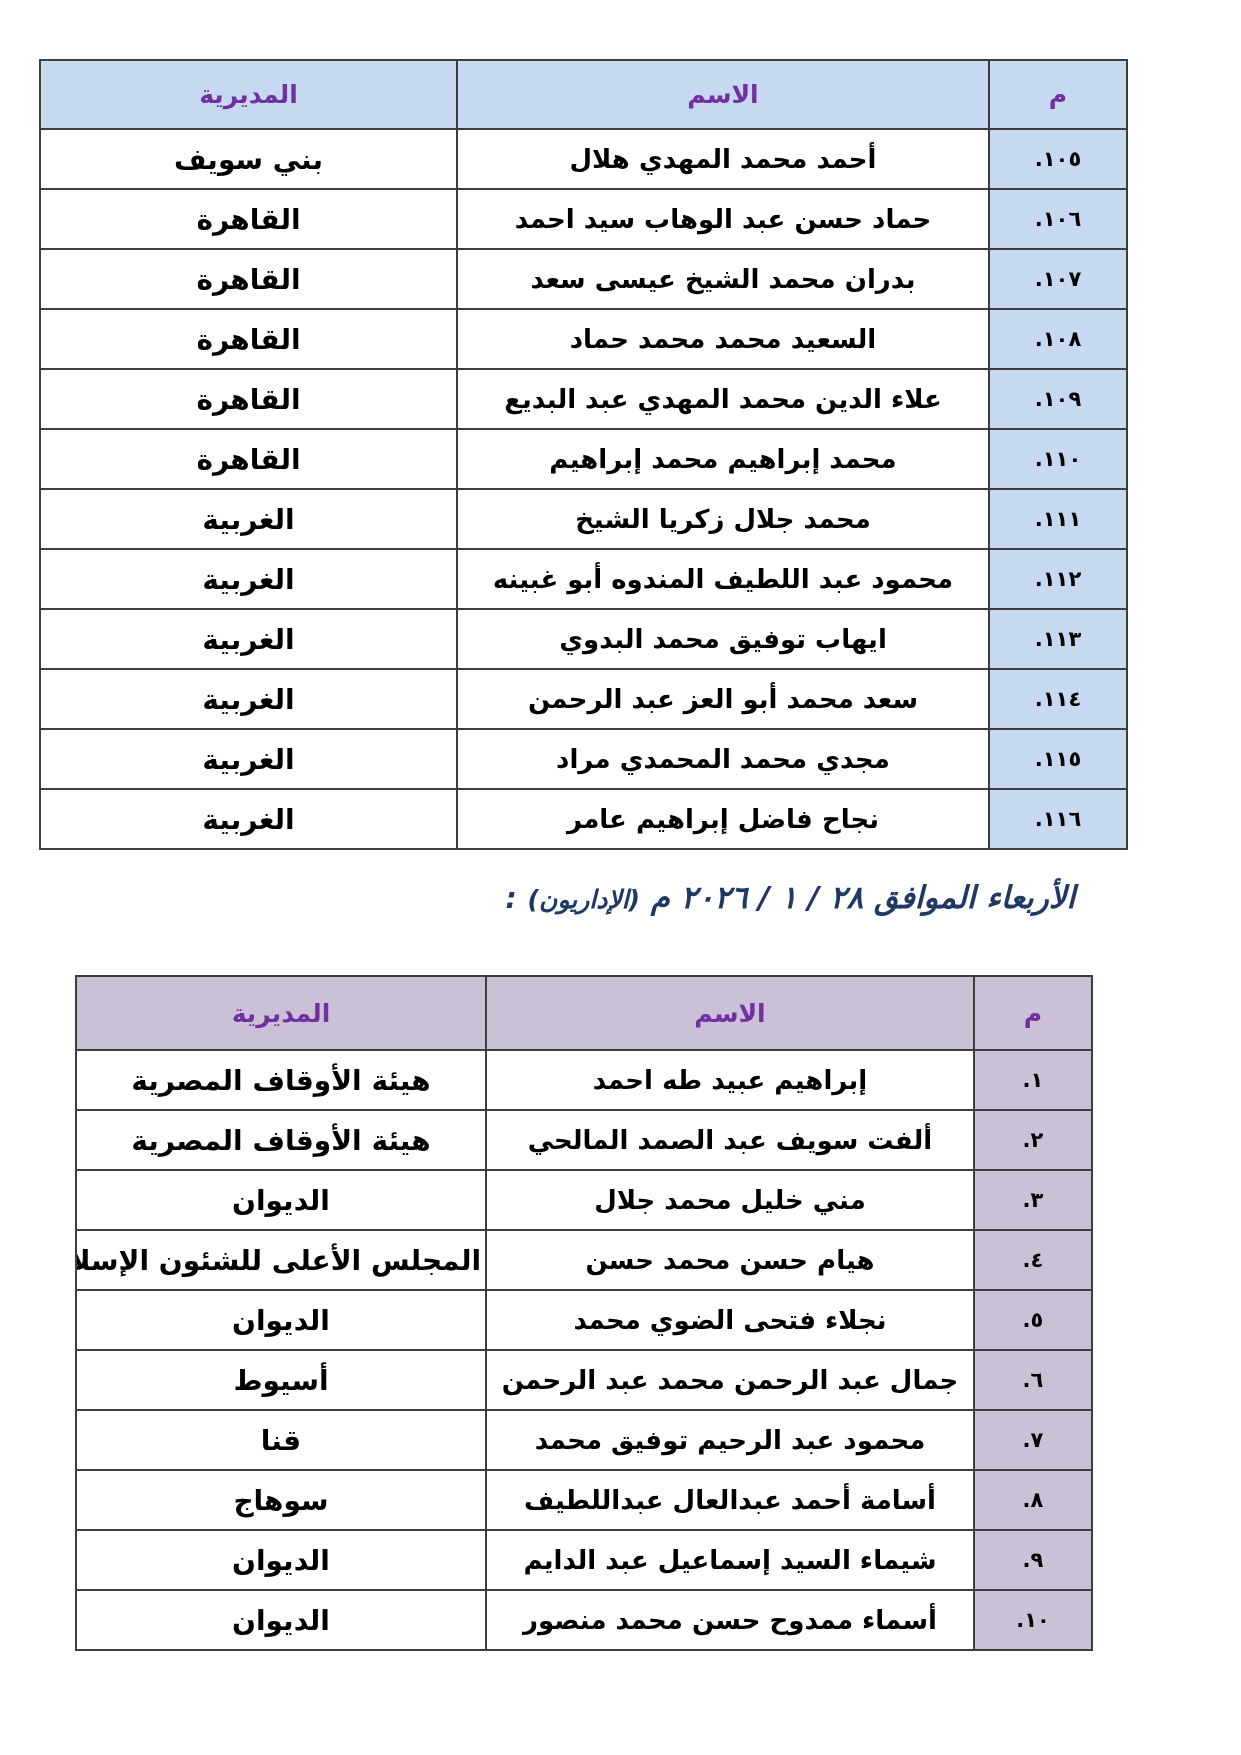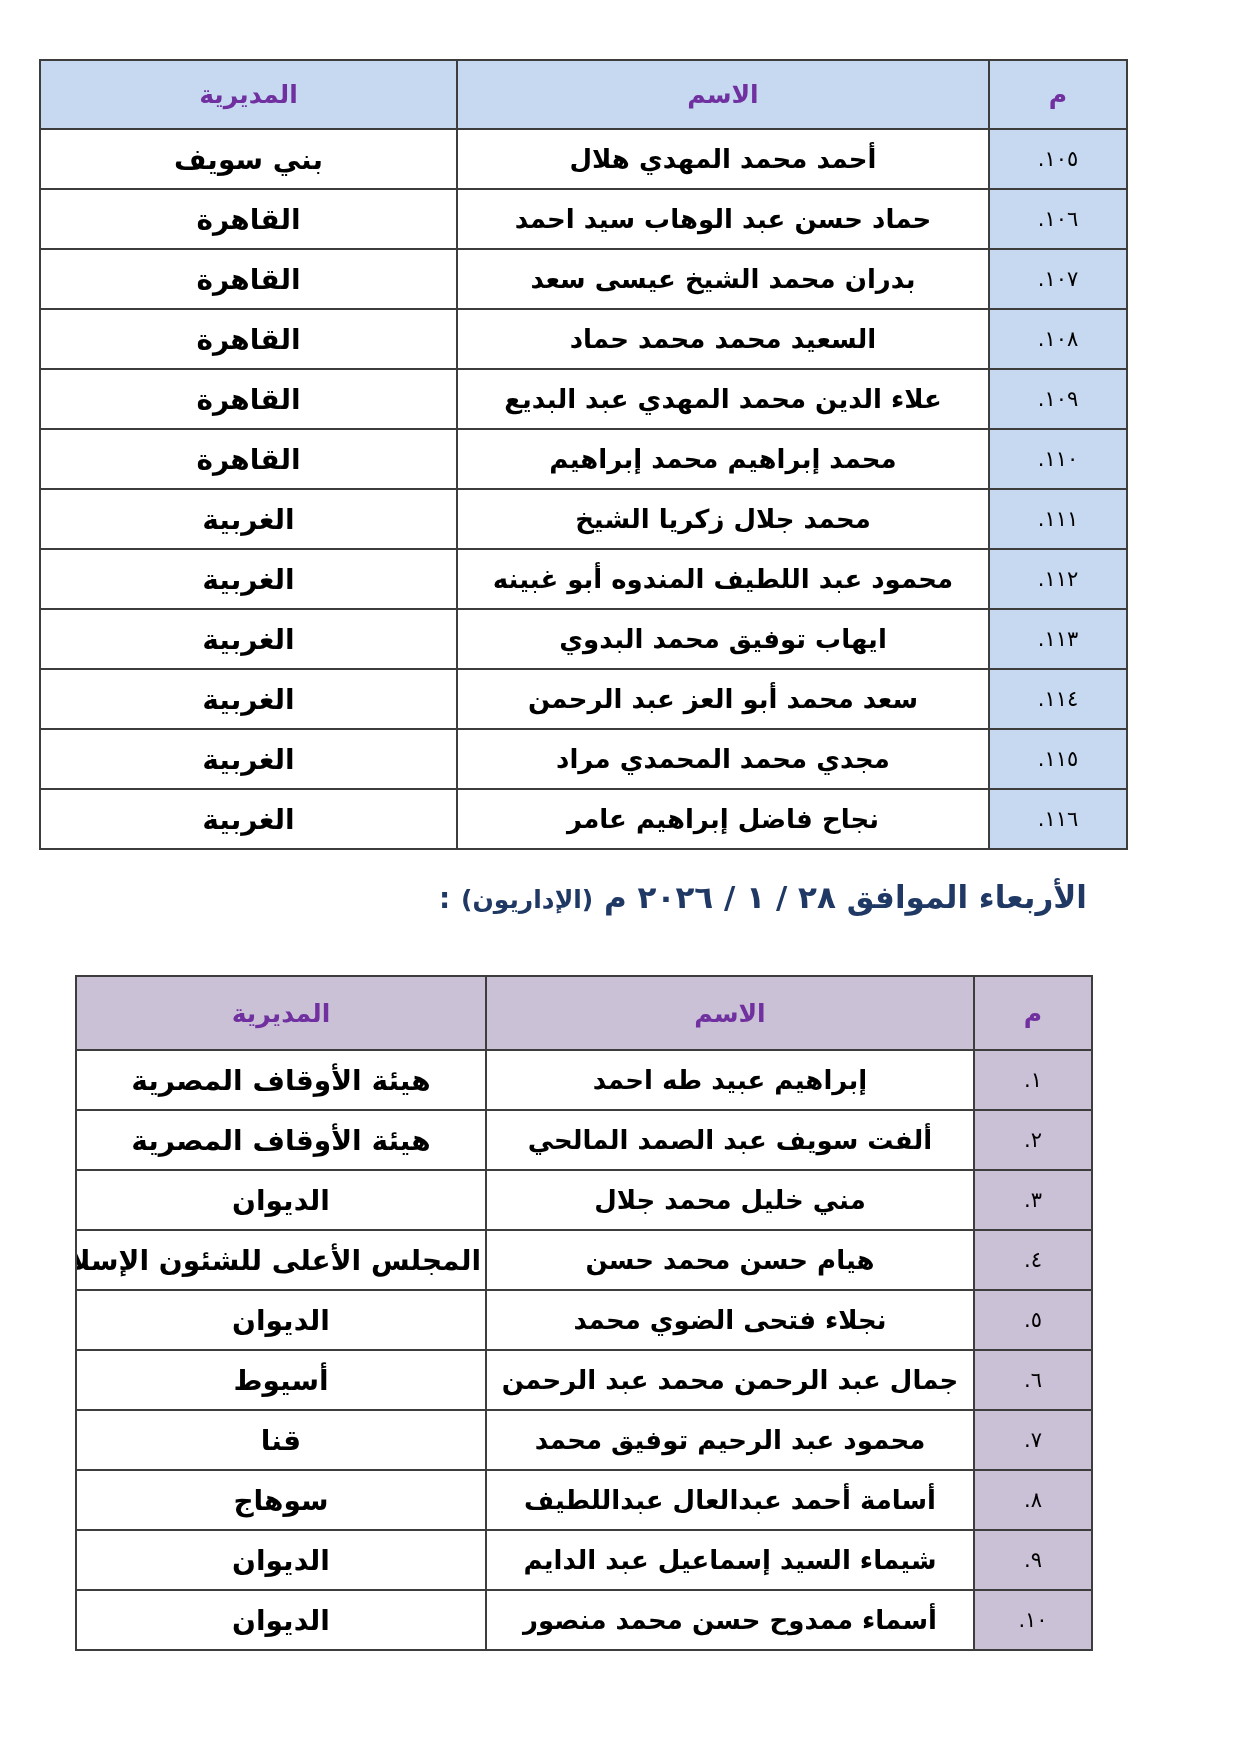--- a/index.html
+++ b/index.html
@@ -46,42 +46,43 @@
   .table2 td { height: 58px; }
   .table2 td.cell-num { background: var(--table2-shade, #CBC1D7); }
   
   table.roster th {
     color: var(--header-text, #7030A0);
     font-size: 25px;
     font-weight: bold;
   }
   td.cell-num {
     font-size: 21px;
-    font-weight: 400;
+    font-weight: 700;
     direction: rtl;
   }
   td.cell-name {
     font-size: 26px;
     font-weight: bold;
     white-space: nowrap;
   }
   td.cell-dir {
     font-size: 28px;
     font-weight: bold;
     white-space: nowrap;
   }
   .heading-anchor {
     position: absolute;
     top: 879px;
-    right: 154px;
+    right: 166px;
     direction: rtl;
     white-space: nowrap;
     color: var(--heading-text, #1F3864);
     font-size: 31px;
     font-weight: bold;
+    font-style: italic;
   }
   .heading-anchor .paren { font-size: 25px; }
   .heading-anchor .colon { font-size: 28px; }
 </style>
 </head>
 <body>
 
 <div class="page">
 
   <table class="roster table1">

